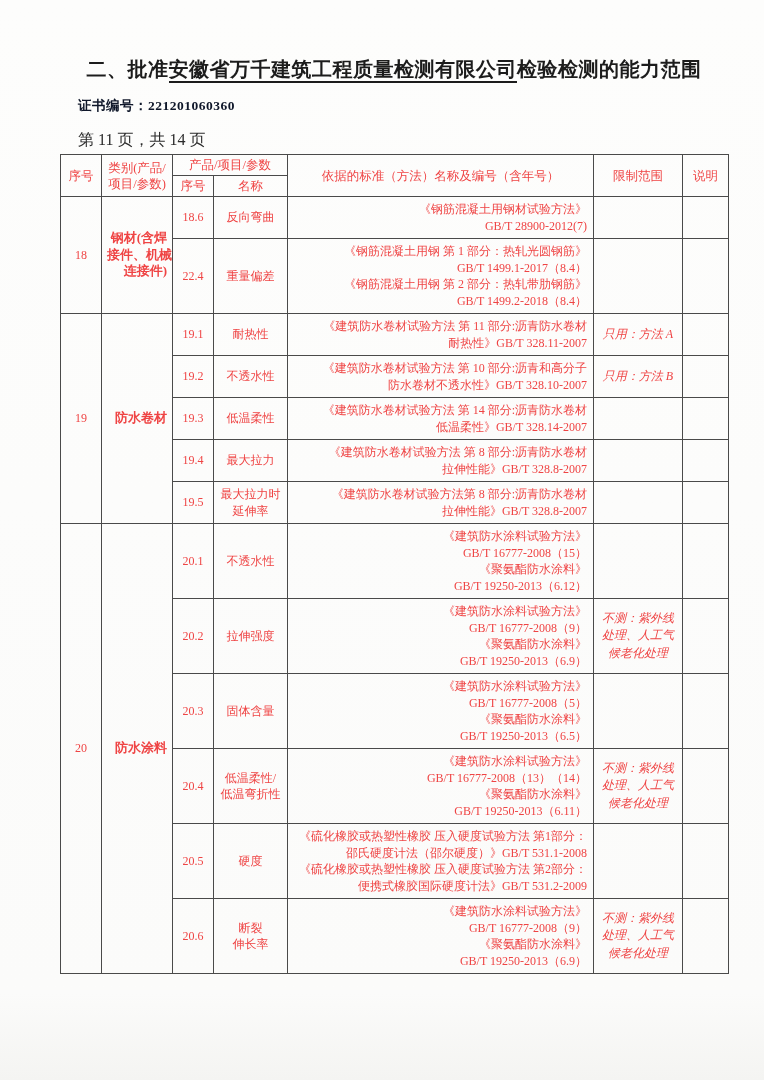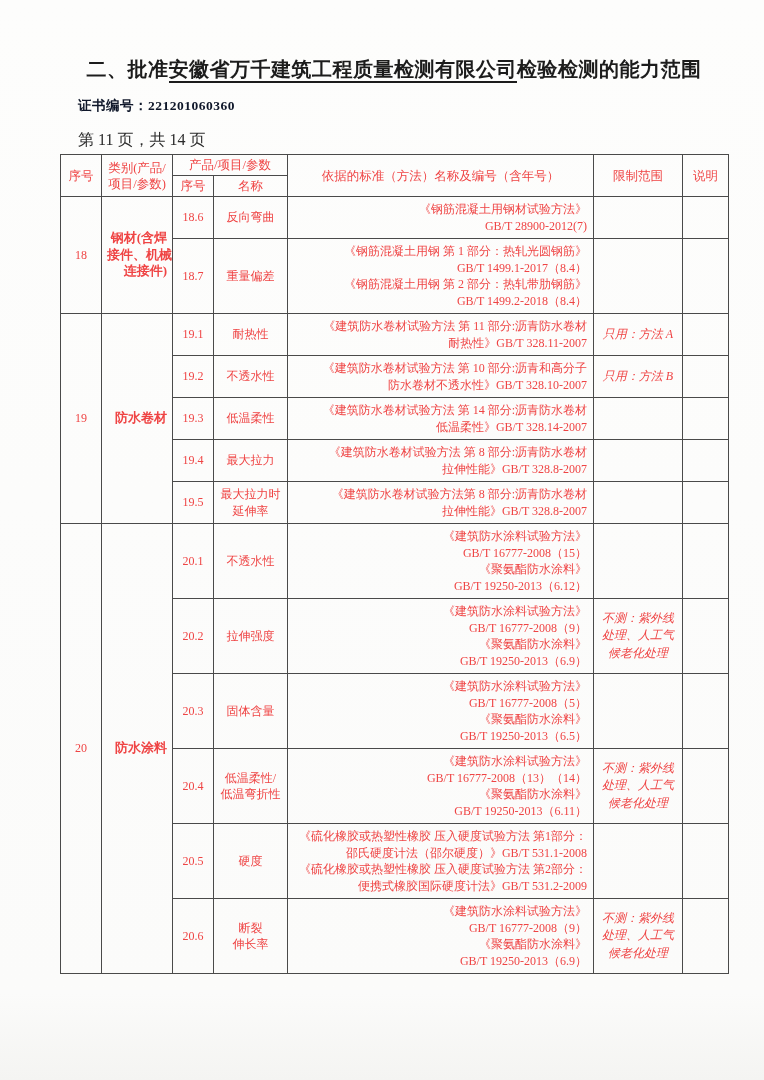--- a/index.html
+++ b/index.html
@@ -126,21 +126,21 @@
           </td>
           <td class="std-cell">
             <div class="ln">《钢筋混凝土用钢材试验方法》</div>
             <div class="ln">GB/T 28900-2012(7)</div>
           </td>
           <td class="lim-cell"></td>
           <td class="c-center note-cell"></td>
         </tr>
         <tr>
           <td class="c-center no-cell">
-            <div class="ln">18.7</div>
+            <div class="ln">22.4</div>
           </td>
           <td class="c-center name-cell">
             <div class="ln">重量偏差</div>
           </td>
           <td class="std-cell">
             <div class="ln">《钢筋混凝土用钢 第 1 部分：热轧光圆钢筋》</div>
             <div class="ln">GB/T 1499.1-2017（8.4）</div>
             <div class="ln">《钢筋混凝土用钢 第 2 部分：热轧带肋钢筋》</div>
             <div class="ln">GB/T 1499.2-2018（8.4）</div>
           </td>

